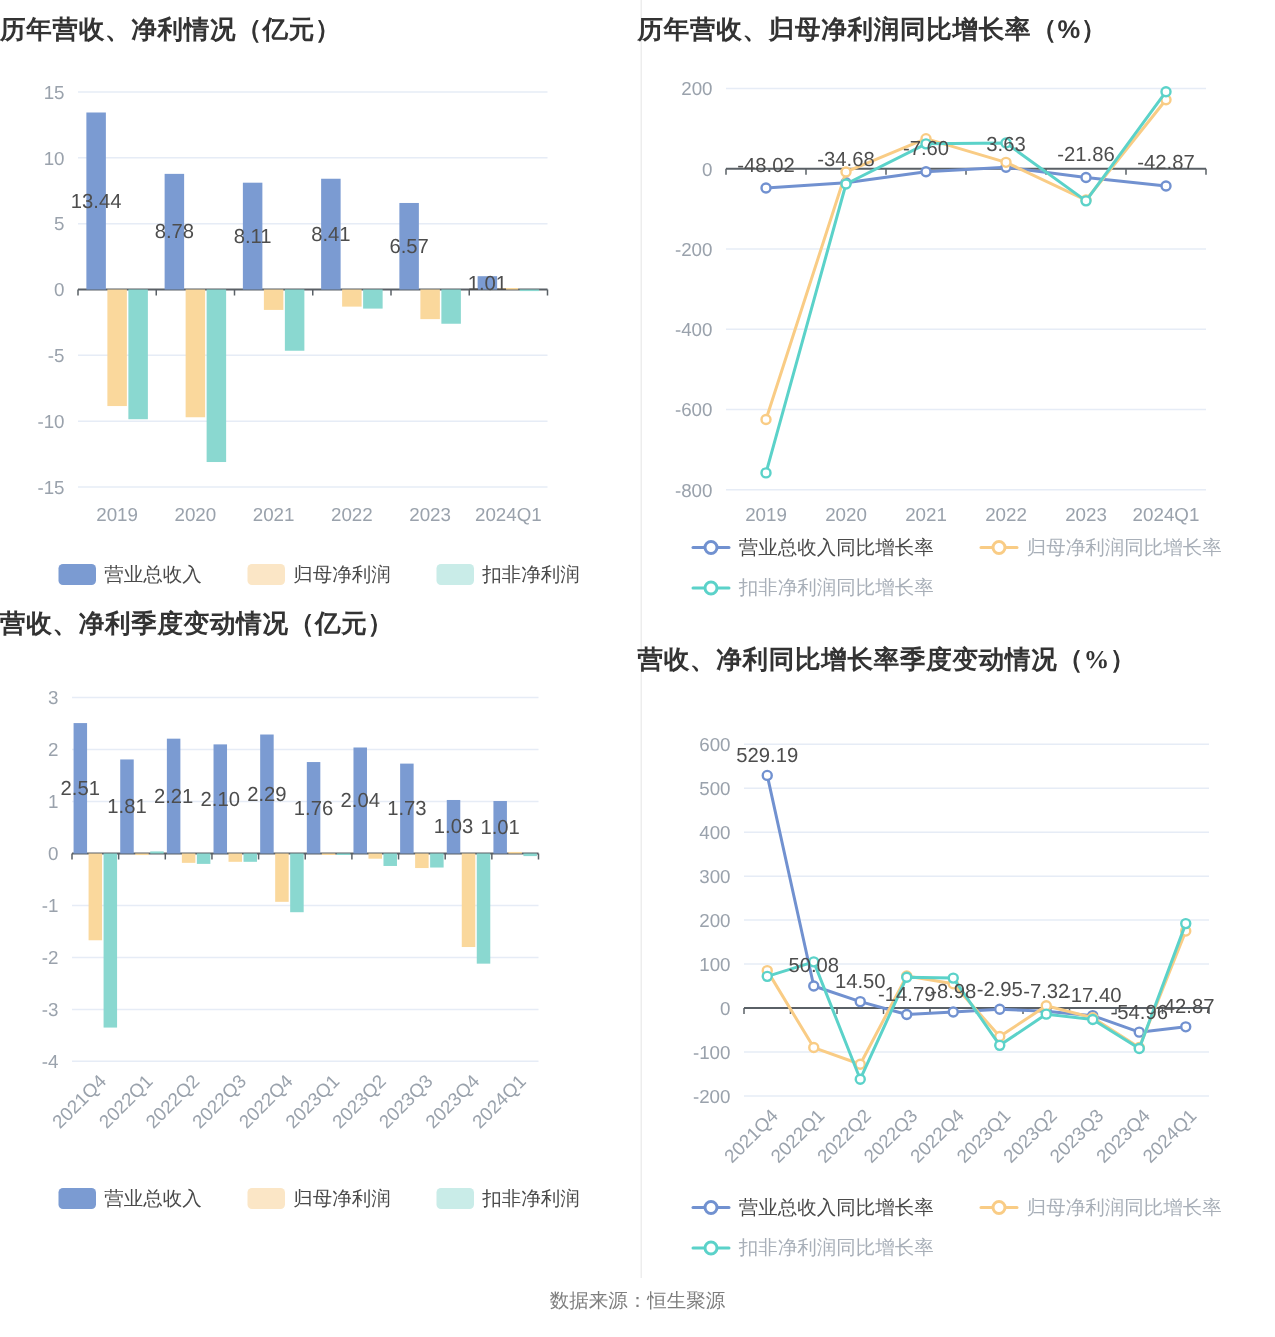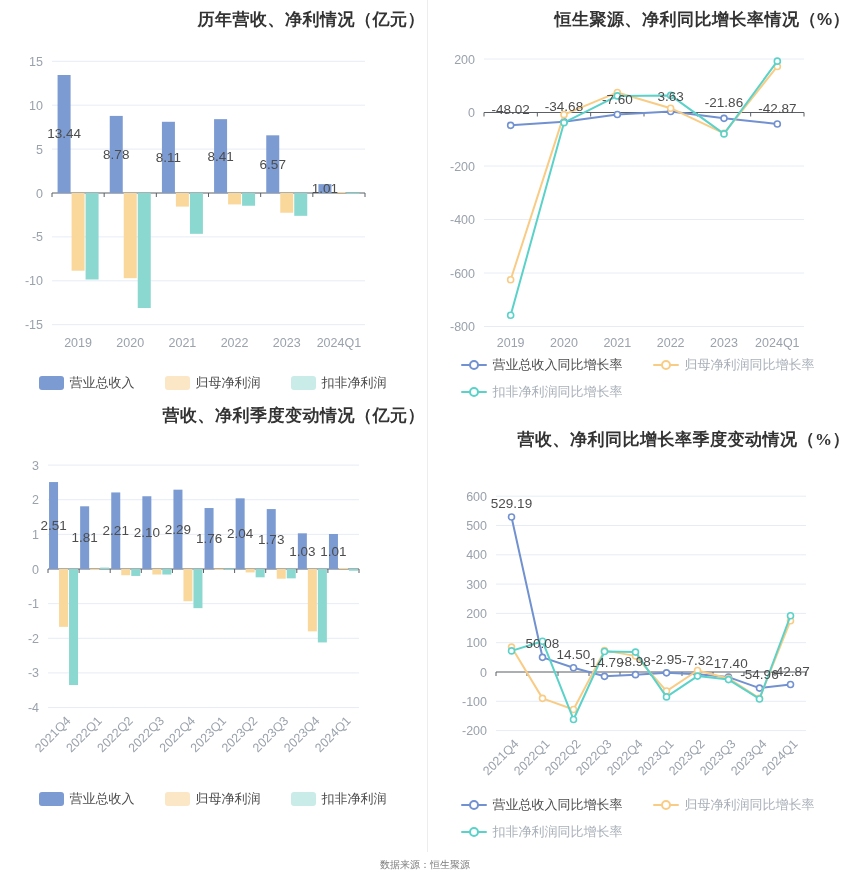--- a/index.html
+++ b/index.html
@@ -1,33 +1,33 @@
 <!DOCTYPE html>
 <html><head>
 <meta charset="utf-8">
 <style>
   html,body{margin:0;padding:0;background:#fff;}
   body{font-family:"Liberation Sans","DejaVu Sans",sans-serif;}
   #app{position:relative;width:850px;height:891px;background:#fff;overflow:hidden;}
   .vdivider{position:absolute;left:427px;top:0;width:1px;height:852px;background:#ededed;}
   .chart-box{position:absolute;}
   .chart-box svg{position:absolute;left:0;top:0;}
-  .chart-title{position:absolute;top:8px;left:0;width:100%;text-align:right;
+  .chart-title{position:absolute;top:8px;left:0;width:100%;text-align:left;
                font-size:17px;font-weight:bold;color:#333;letter-spacing:0.5px;z-index:2;}
   svg text{font-family:"Liberation Sans","DejaVu Sans",sans-serif;}
   .legend{position:absolute;left:0;width:100%;display:flex;justify-content:center;z-index:2;}
   .legend-col{display:flex;flex-direction:column;gap:9px;width:max-content;}
   .legend-row{display:flex;gap:30px;align-items:center;}
   .litem{display:flex;align-items:center;gap:6px;font-size:13px;cursor:pointer;white-space:nowrap;}
   .swatch{width:25px;height:14px;border-radius:3px;flex:0 0 auto;}
   .licon{position:relative;width:26px;height:12px;flex:0 0 auto;}
   .lline{position:absolute;left:0;right:0;top:5px;height:2px;border-radius:1px;}
   .lring{position:absolute;left:8px;top:1px;width:10px;height:10px;border:2px solid;
          border-radius:50%;background:#fff;box-sizing:border-box;}
-  .footer{position:absolute;top:858px;left:0;width:100%;text-align:center;font-size:10px;}
+  .footer{position:absolute;top:858px;left:0;width:100%;text-align:center;font-size:13px;}
 </style>
 </head>
 <body>
 
 <div id="app">
   <div class="vdivider"></div>
 
   <div class="chart-box" id="box0" style="left:0;top:0;width:425px;height:420px">
     <div class="chart-title" style="color: rgb(51, 51, 51);">历年营收、净利情况（亿元）</div>
     <svg id="svg0" width="425" height="420">
@@ -113,21 +113,21 @@
             <span class="litem">
               <span class="swatch" style="background: rgb(201, 236, 232);"></span>
               <span style="color: rgb(74, 74, 74);">扣非净利润</span>
             </span>
           </div>
         </div>
       </div>
   </div>
 
   <div class="chart-box" id="box1" style="left:425px;top:0;width:425px;height:420px">
-    <div class="chart-title" style="color: rgb(51, 51, 51);">恒生聚源、净利同比增长率情况（%）</div>
+    <div class="chart-title" style="color: rgb(51, 51, 51);">历年营收、归母净利润同比增长率（%）</div>
     <svg id="svg1" width="425" height="420">
         <g>
           <line x1="59" x2="379" y1="59" y2="59" stroke="#e6ecf6" stroke-width="1"></line>
           <line x1="59" x2="379" y1="166" y2="166" stroke="#e6ecf6" stroke-width="1"></line>
           <line x1="59" x2="379" y1="219.5" y2="219.5" stroke="#e6ecf6" stroke-width="1"></line>
           <line x1="59" x2="379" y1="273" y2="273" stroke="#e6ecf6" stroke-width="1"></line>
           <line x1="59" x2="379" y1="326.5" y2="326.5" stroke="#e6ecf6" stroke-width="1"></line>
         </g>
         <g>
           <text x="50" y="63.5" text-anchor="end" font-size="12.5" fill="#9aa2ac">200</text>

